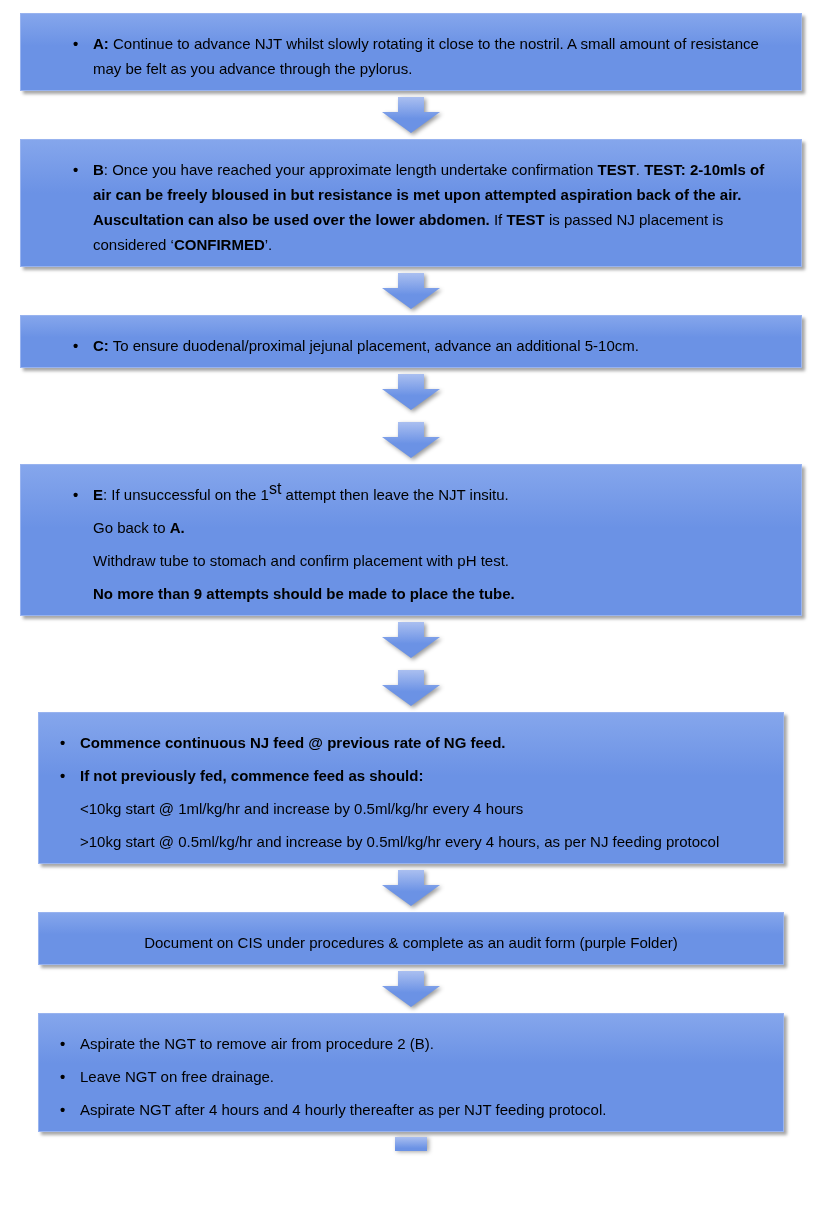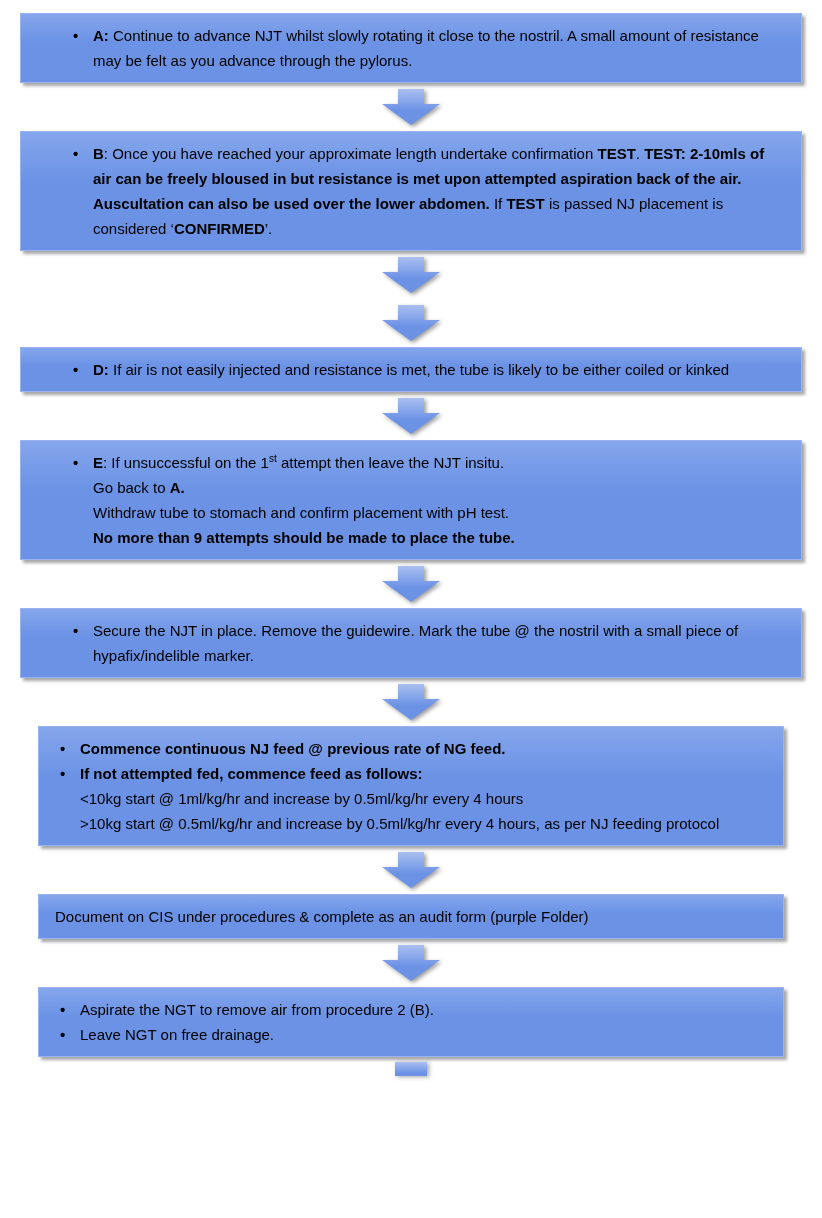--- a/index.html
+++ b/index.html
@@ -23,33 +23,33 @@
   .box {
     width: 782px;
     background: linear-gradient(180deg, #85a6ec 0%, #6b92e5 42%, #6b92e5 100%);
     border: 1px solid #98b3ef;
     box-shadow: 3px 3px 3px rgba(0,0,0,0.35);
     padding: 9px 16px 9px 44px;
     font-size: 15px;
     line-height: 25px;
   }
   .box.narrow { width: 746px; padding-left: 13px; }
-  .box.center { padding-left: 16px; }
-  .line { position: relative; padding-left: 28px; }
+  .box.center { text-align: center; padding-left: 16px; }
+  .line { position: relative; padding-left: 28px; margin-top: 8px; }
   .box.center .line { padding-left: 0; }
   .line.bullet::before {
     content: "\2022";
     position: absolute;
     left: 8px;
     top: 0;
     font-weight: bold;
   }
   .seg.b { font-weight: 700; }
   .seg.u { }
-  sup.seg { font-size: 10px; line-height: 0; }
+  sup.seg { font-size: 16px; line-height: 0; }
   .arrow-wrap {
     margin: 6px 0 6px;
     filter: drop-shadow(2.5px 2.5px 2px rgba(0,0,0,0.4));
   }
   .arrow {
     width: 58px;
     height: 36px;
     background: linear-gradient(180deg, #aabff0 0%, #6b92e5 60%);
     clip-path: polygon(16px 0px, 42px 0px, 42px 15px, 58px 15px, 29px 36px, 0px 15px, 16px 15px);
   }
@@ -70,57 +70,55 @@
     </section>
     <div class="arrow-wrap">
       <div class="arrow"></div>
     </div>
     <section class="box">
       <div class="line bullet"><span class="seg b">B</span><span class="seg">: Once you have reached your approximate length undertake confirmation </span><span class="seg b">TEST</span><span class="seg">. </span><span class="seg b">TEST: 2-10mls of air can be freely bloused in but resistance is met upon attempted aspiration back of the air.  Auscultation can also be used over the lower abdomen.</span><span class="seg">  If </span><span class="seg b">TEST</span><span class="seg"> is passed NJ placement is considered ‘</span><span class="seg b u">CONFIRMED</span><span class="seg">’.</span></div>
     </section>
     <div class="arrow-wrap">
       <div class="arrow"></div>
     </div>
+    <section class="box">
+      <div class="line bullet"><span class="seg b">C:</span><span class="seg"> To ensure duodenal/proximal jejunal placement, advance an additional 5-10cm.</span></div>
+    </section>
     <div class="arrow-wrap">
       <div class="arrow"></div>
     </div>
-    <section class="box">
-      <div class="line bullet"><span class="seg b">D:</span><span class="seg"> If air is not easily injected and resistance is met, the tube is likely to be either coiled or kinked</span></div>
-    </section>
     <div class="arrow-wrap">
       <div class="arrow"></div>
     </div>
     <section class="box">
       <div class="line bullet"><span class="seg b">E</span><span class="seg">: If unsuccessful on the 1</span><sup class="seg">st</sup><span class="seg"> attempt then leave the NJT insitu.</span></div>
       <div class="line"><span class="seg">Go back to </span><span class="seg b">A.</span></div>
       <div class="line"><span class="seg">Withdraw tube to stomach and confirm placement with pH test.</span></div>
       <div class="line"><span class="seg b">No more than 9 attempts should be made to place the tube.</span></div>
     </section>
     <div class="arrow-wrap">
       <div class="arrow"></div>
     </div>
-    <section class="box">
-      <div class="line bullet"><span class="seg">Secure the NJT in place. Remove the guidewire.  Mark the tube @ the nostril with a small piece of hypafix/indelible marker.</span></div>
-    </section>
     <div class="arrow-wrap">
       <div class="arrow"></div>
     </div>
     <section class="box narrow">
       <div class="line bullet"><span class="seg b">Commence continuous NJ feed @ previous rate of NG feed.</span></div>
-      <div class="line bullet"><span class="seg b">If not attempted fed, commence feed as follows:</span></div>
+      <div class="line bullet"><span class="seg b">If not previously fed, commence feed as should:</span></div>
       <div class="line"><span class="seg">&lt;10kg start @ 1ml/kg/hr and increase by 0.5ml/kg/hr every 4 hours</span></div>
       <div class="line"><span class="seg">&gt;10kg start @ 0.5ml/kg/hr and increase by 0.5ml/kg/hr every 4 hours, as per NJ feeding protocol</span></div>
     </section>
     <div class="arrow-wrap">
       <div class="arrow"></div>
     </div>
     <section class="box narrow center">
       <div class="line"><span class="seg">Document on CIS under procedures &amp; complete as an audit form (purple Folder)</span></div>
     </section>
     <div class="arrow-wrap">
       <div class="arrow"></div>
     </div>
     <section class="box narrow">
       <div class="line bullet"><span class="seg">Aspirate the NGT to remove air from procedure 2 (B).</span></div>
       <div class="line bullet"><span class="seg">Leave NGT on free drainage.</span></div>
+      <div class="line bullet"><span class="seg">Aspirate NGT after 4 hours and 4 hourly thereafter as per NJT feeding protocol.</span></div>
     </section>
     <div class="stub"></div>
   </main>
 
 </body></html>

